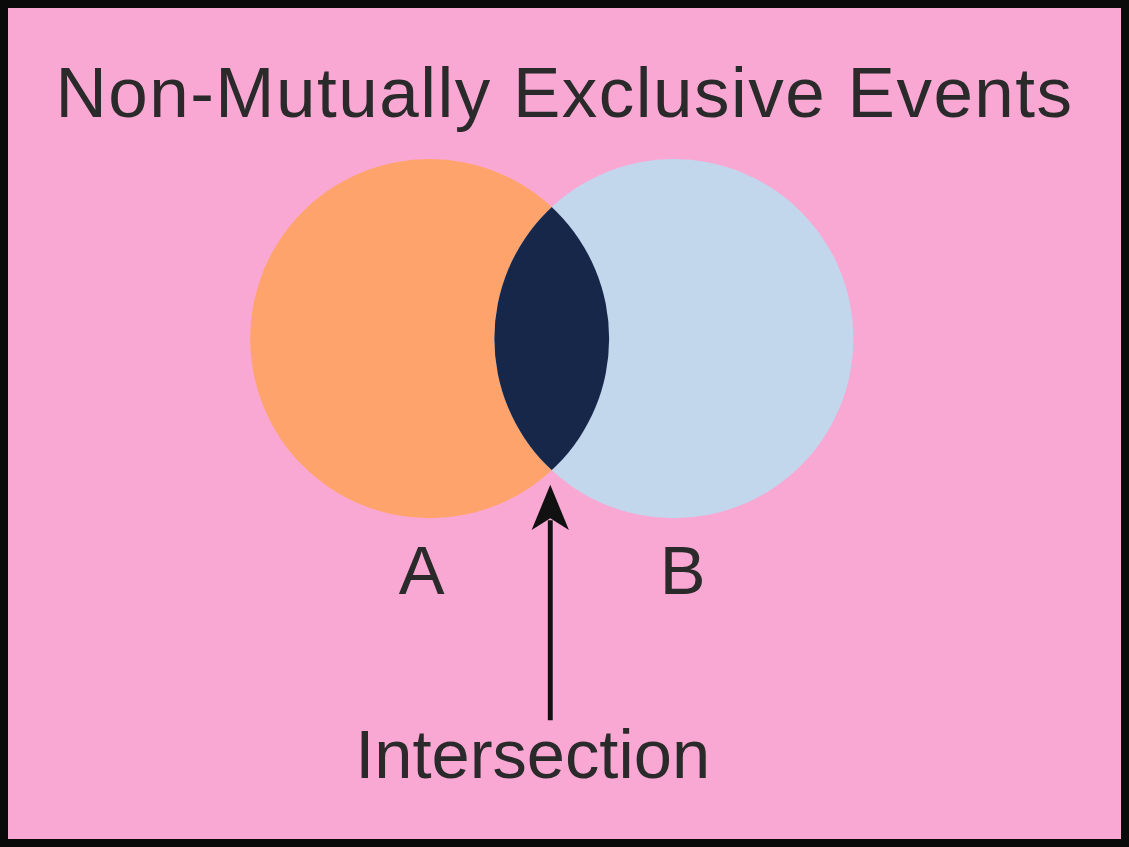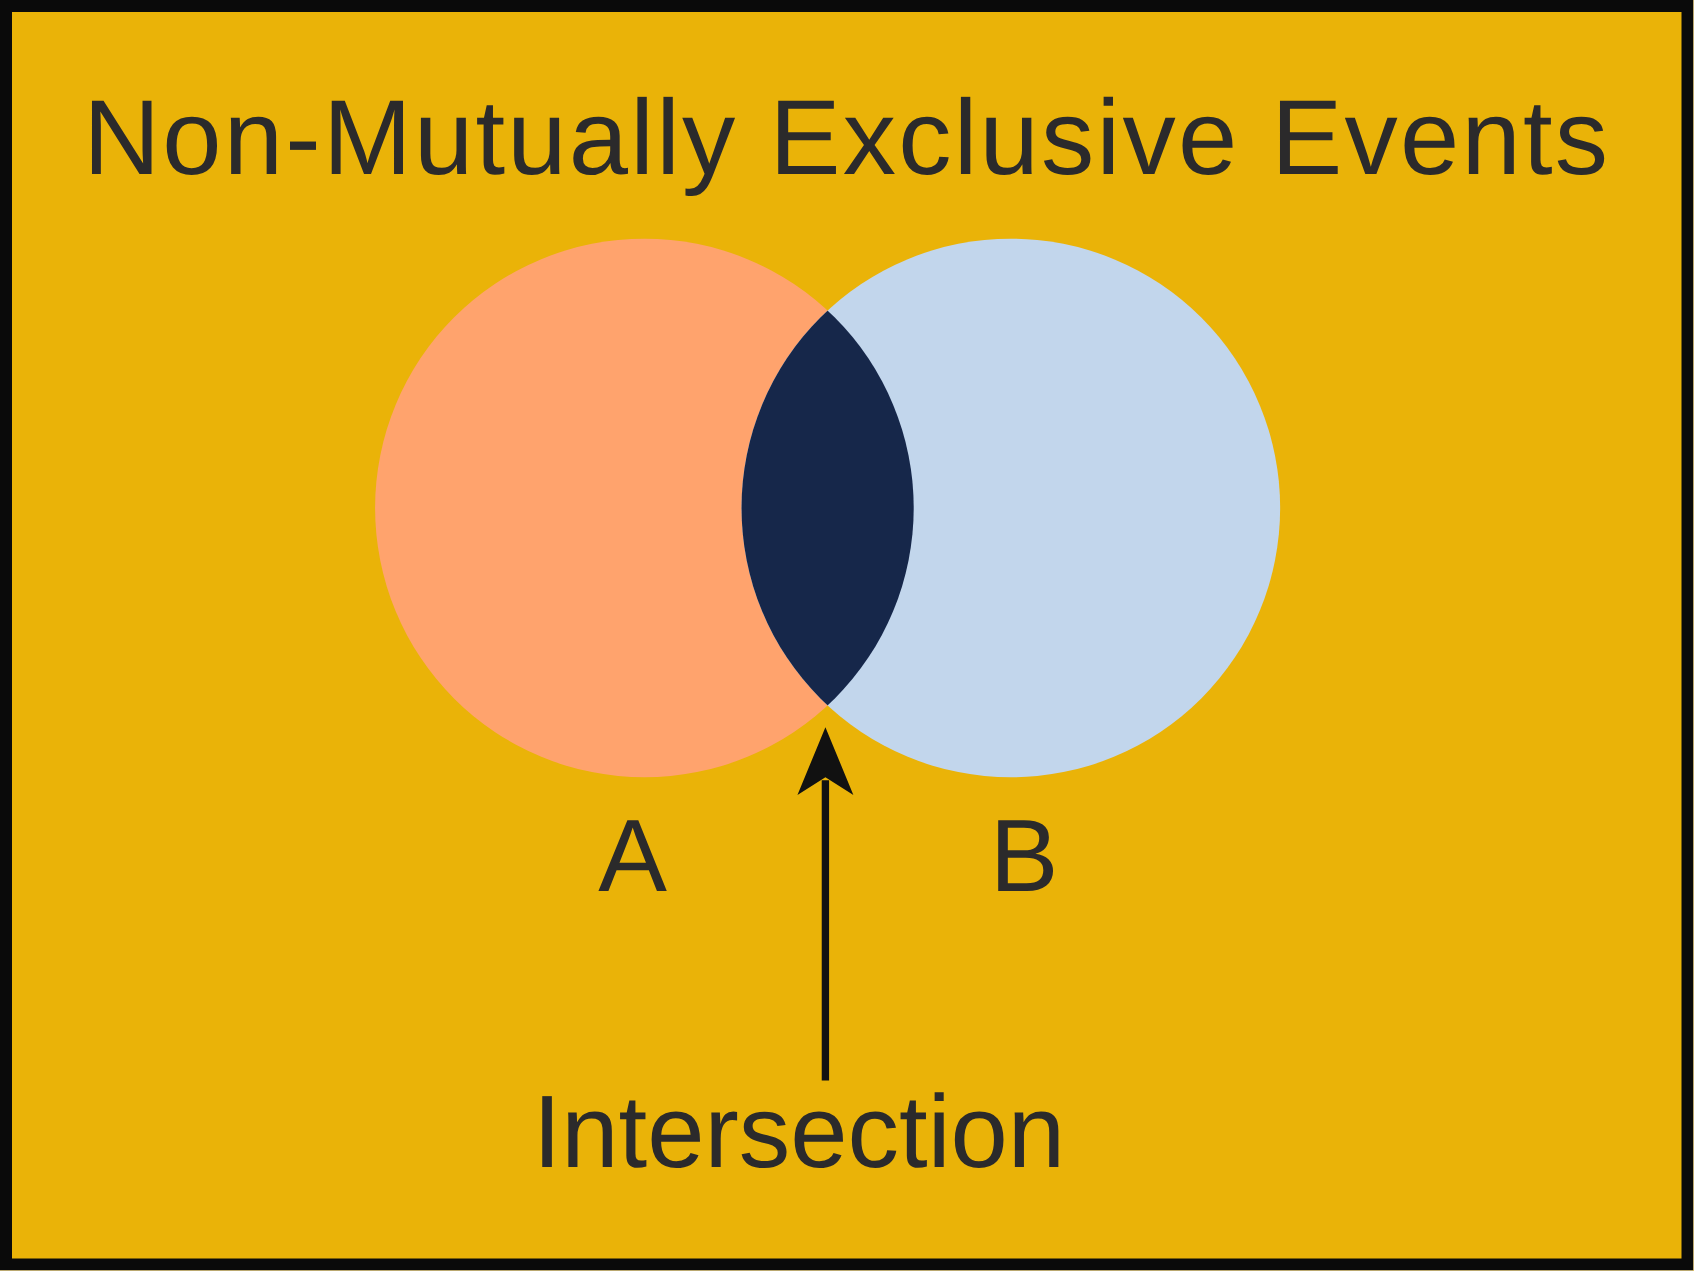--- a/index.html
+++ b/index.html
@@ -7,21 +7,21 @@
     padding: 0;
     background: #ffffff;
     font-family: "Liberation Sans", sans-serif;
   }
   .canvas {
     position: relative;
     width: 1129px;
     height: 847px;
     box-sizing: border-box;
     border: 8px solid #0a0a0a;
-    background: #eab308;
+    background: #f9a8d4;
     overflow: hidden;
   }
   .title {
     position: absolute;
     top: 44px;
     left: 0;
     width: 100%;
     margin: 0;
     text-align: center;
     font-size: 71px;

